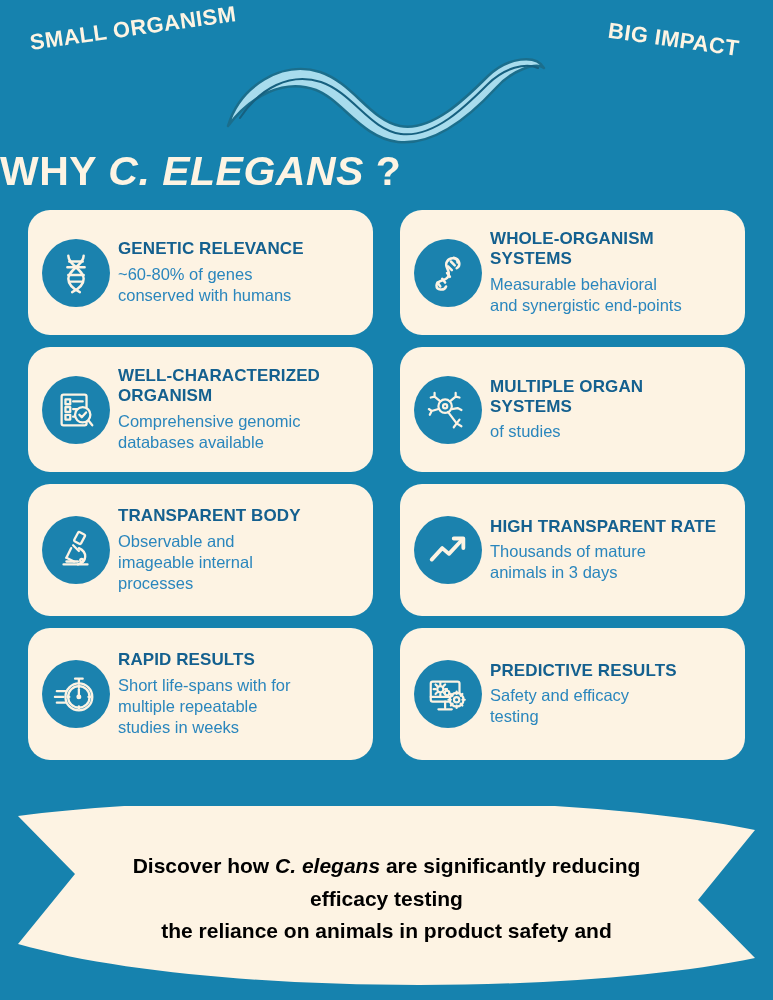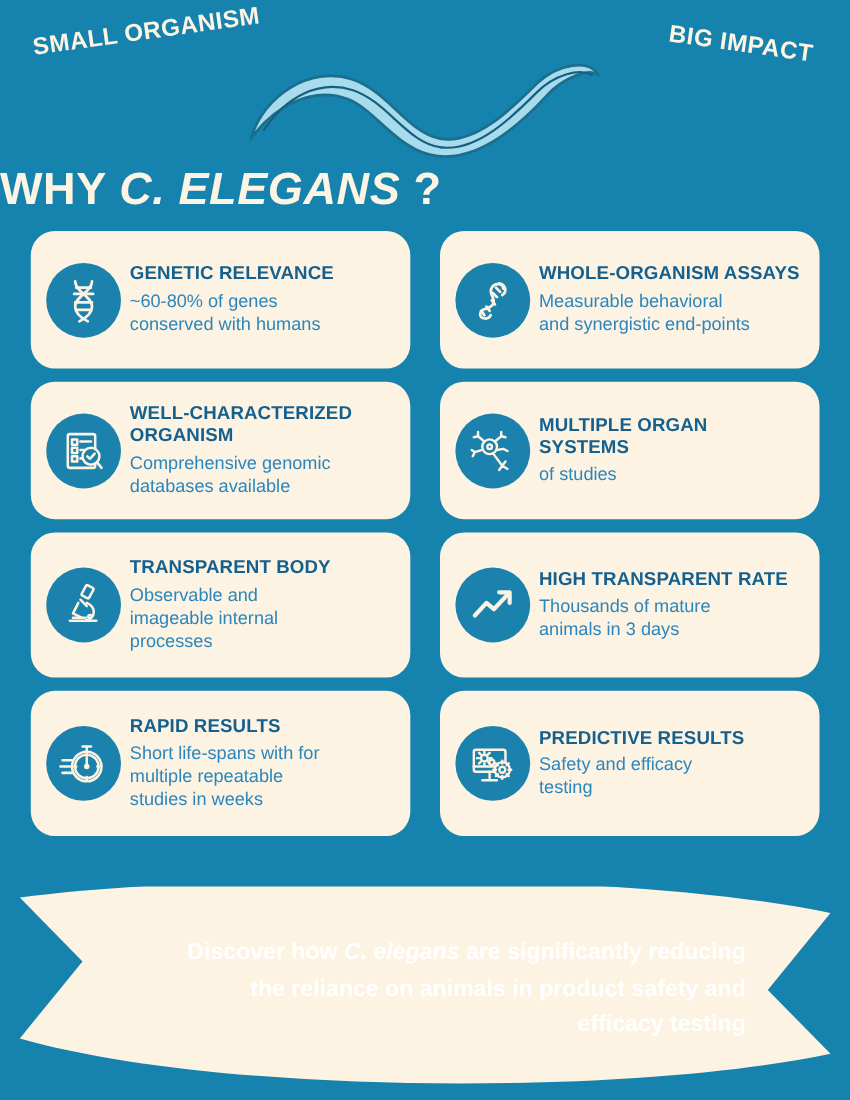--- a/index.html
+++ b/index.html
@@ -86,22 +86,22 @@
     line-height:1.28;
     margin-top:4px;
   }
 
   
   .ribbon { position:absolute; left:0; top:806px; width:773px; height:190px; }
   .ribbon svg { position:absolute; inset:0; width:100%; height:100%; }
   .ribbon-text {
     position:absolute;
     left:95px; right:95px; top:44px;
-    text-align:right;
-    color:#ffffff;
+    text-align:center;
+    color:#000000;
     font-weight:bold;
     font-size:21px;
     line-height:1.55;
   }
   .ribbon-text .sp { font-style:italic; }
 </style>
 </head>
 <body>
 
 <div class="header">
@@ -147,21 +147,21 @@
 
   <div class="card">
     <div class="icon-badge">
       <svg viewBox="0 0 48 48" fill="none" stroke="#fdf3e3" stroke-width="2.6" stroke-linecap="round" stroke-linejoin="round">
         <path d="M34 13 C 34 8, 26 7, 23 12 C 19 18, 28 22, 24 28 C 21 33, 12 31, 12 37 C 12 42, 20 43, 22 38"></path>
         <path d="M30 8 C 36 9, 38 16, 33 19"></path>
         <path d="M27 12 L31 16 M24 17 L28 21 M23 24 L26 28 M18 30 L21 34 M13 34 L16 38"></path>
       </svg>
     </div>
     <div class="card-text">
-      <div class="card-title">WHOLE-ORGANISM ASSAYS</div>
+      <div class="card-title">WHOLE-ORGANISM SYSTEMS</div>
       <div class="card-body">
         <div>Measurable behavioral</div>
         <div>and synergistic end-points</div>
       </div>
     </div>
   </div>
 
   <div class="card">
     <div class="icon-badge">
       <svg viewBox="0 0 48 48" fill="none" stroke="#fdf3e3" stroke-width="2.4" stroke-linecap="round" stroke-linejoin="round">
@@ -292,16 +292,16 @@
   </div>
 </div>
 
 <div class="ribbon">
   <svg viewBox="0 0 773 190" preserveAspectRatio="none" xmlns="http://www.w3.org/2000/svg">
     <path d="M18 10 L75 68 L18 138 C 200 190, 573 190, 755 152
              L698 94 L755 24 C 573 -14, 200 -14, 18 10 Z" fill="#fdf3e3"></path>
   </svg>
   <div class="ribbon-text">
     <div><span>Discover how </span><span class="sp">C. elegans</span><span> are significantly reducing</span></div>
+    <div>efficacy testing</div>
     <div>the reliance on animals in product safety and</div>
-    <div>efficacy testing</div>
   </div>
 </div>
 
 </body></html>

